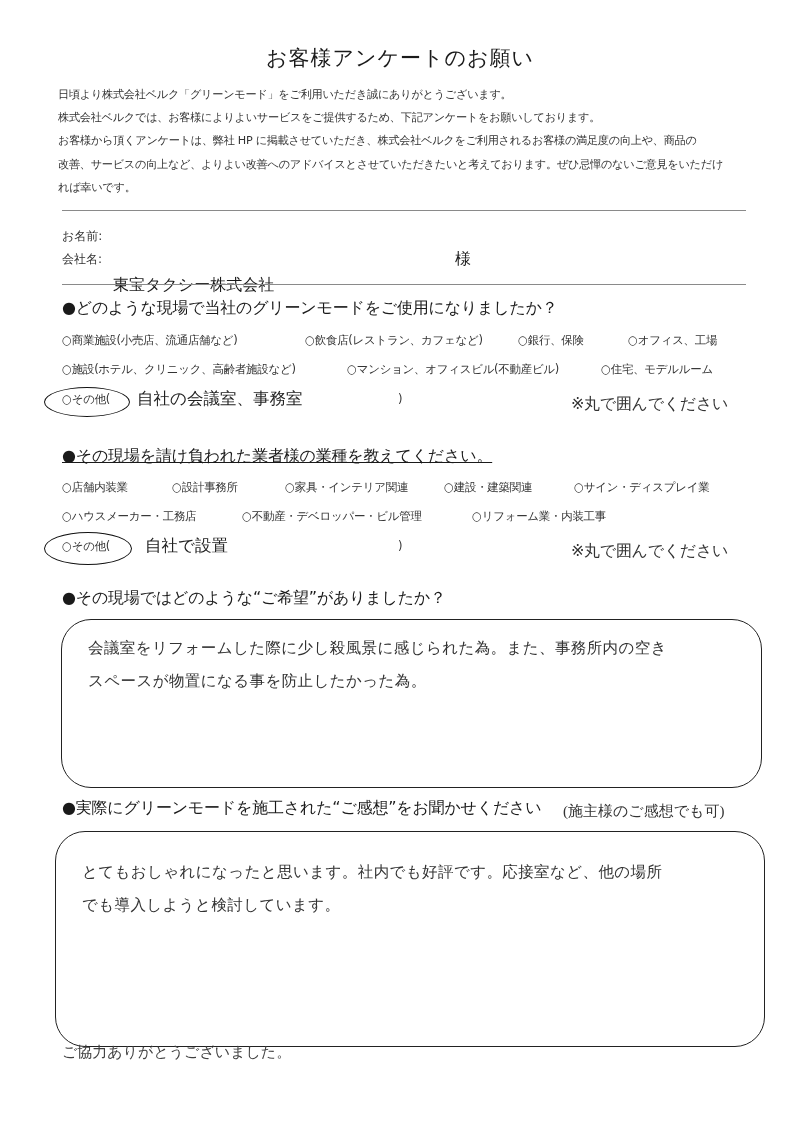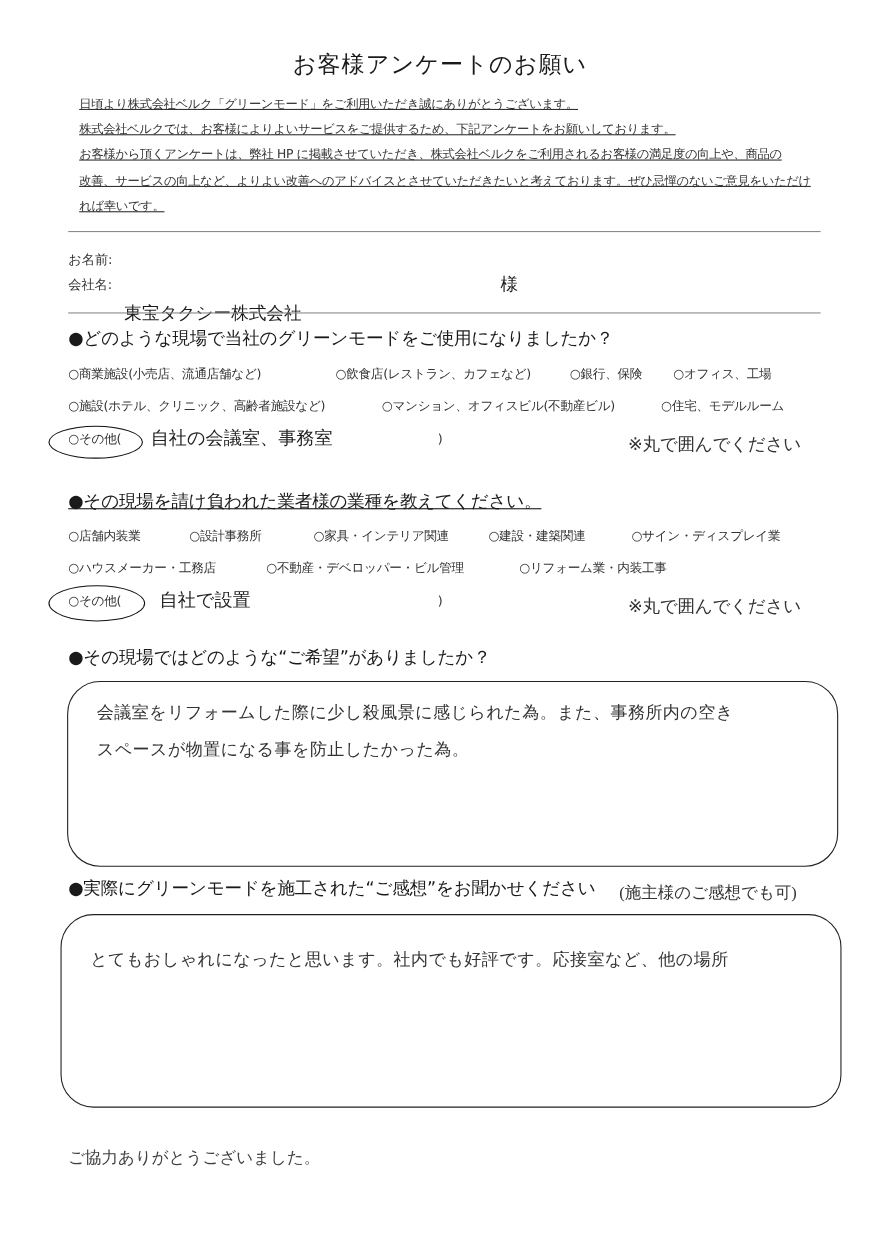--- a/index.html
+++ b/index.html
@@ -3,21 +3,21 @@
 <meta charset="utf-8">
 <style>
   html, body { margin: 0; padding: 0; background: #ffffff; }
   body {
     width: 800px; height: 1124px; position: relative; overflow: hidden;
     font-family: "DejaVu Sans", "Liberation Sans", sans-serif;
     color: #222222;
   }
   .abs { position: absolute; white-space: nowrap; }
   .title { top: 44px; left: 0; width: 800px; text-align: center; font-size: 21px; color: #1a1a1a; letter-spacing: 1px; }
-  .intro { left: 72px; font-size: 11.2px; color: #333; letter-spacing: -0.3px; text-decoration: underline; }
+  .intro { left: 58px; font-size: 11.2px; color: #333; letter-spacing: -0.3px; }
   .hr { position: absolute; left: 62px; width: 684px; height: 1px; background: #8a8a8a; }
   .label-small { font-size: 12px; color: #333; }
   .company { font-size: 16px; color: #1a1a1a; }
   .q { left: 62px; font-size: 16px; color: #1a1a1a; letter-spacing: -0.2px; }
   .opt { font-size: 11.5px; color: #333; letter-spacing: -0.3px; }
   .note { font-size: 16px; color: #333; letter-spacing: -0.3px; }
   .handwrite { font-size: 16.5px; color: #222; }
   .ellipse {
     position: absolute; border: 1.3px solid #111; border-radius: 50%;
   }
@@ -44,21 +44,21 @@
 <div class="abs label-small" style="left:62px; top:251px;">会社名:</div>
 <div class="abs company" style="left:113px; top:247px;margin-top:28px;">東宝タクシー株式会社</div>
 <div class="abs company" style="left:455px; top:249px;">様</div>
 
 <div class="hr" style="top:284px;"></div>
 
 <div class="abs q" style="top:298px;">●どのような現場で当社のグリーンモードをご使用になりましたか？</div>
 <div class="abs opt" style="left:62px; top:333px;">○商業施設(小売店、流通店舗など)</div>
 <div class="abs opt" style="left:305px; top:333px;">○飲食店(レストラン、カフェなど)</div>
 <div class="abs opt" style="left:518px; top:333px;">○銀行、保険</div>
-<div class="abs opt" style="left:612px; top:333px;">○オフィス、工場</div>
+<div class="abs opt" style="left:628px; top:333px;">○オフィス、工場</div>
 <div class="abs opt" style="left:62px; top:362px;">○施設(ホテル、クリニック、高齢者施設など)</div>
 <div class="abs opt" style="left:347px; top:362px;">○マンション、オフィスビル(不動産ビル)</div>
 <div class="abs opt" style="left:601px; top:362px;">○住宅、モデルルーム</div>
 <div class="ellipse" style="left:44px; top:387px; width:84px; height:28px;"></div>
 <div class="abs opt" style="left:62px; top:392px;">○その他(</div>
 <div class="abs handwrite" style="left:137px; top:388px;">自社の会議室、事務室</div>
 <div class="abs opt" style="left:398px; top:392px;">)</div>
 <div class="abs note" style="left:571px; top:394px;">※丸で囲んでください</div>
 
 <div class="abs q" style="top:446px;text-decoration:underline;">●その現場を請け負われた業者様の業種を教えてください。</div>
@@ -77,17 +77,18 @@
 <div class="abs note" style="left:571px; top:541px;">※丸で囲んでください</div>
 
 <div class="abs q" style="top:588px;">●その現場ではどのような“ご希望”がありましたか？</div>
 <div class="box" style="left:61px; top:619px; width:701px; height:169px;">
   <div class="abs box-text" style="left:26px; top:12px;">会議室をリフォームした際に少し殺風景に感じられた為。また、事務所内の空き</div>
   <div class="abs box-text" style="left:26px; top:45px;">スペースが物置になる事を防止したかった為。</div>
 </div>
 
 <div class="abs q" style="top:798px;">●実際にグリーンモードを施工された“ご感想”をお聞かせください</div>
 <div class="abs sub" style="left:563px; top:802px;">(施主様のご感想でも可)</div>
-<div class="box" style="left:55px; top:831px; width:710px; height:176px;">
+<div class="box" style="left:55px; top:831px; width:710px; height:216px;">
   <div class="abs box-text" style="left:26px; top:24px;">とてもおしゃれになったと思います。社内でも好評です。応接室など、他の場所</div>
+  <div class="abs box-text" style="left:26px; top:57px;">でも導入しようと検討しています。</div>
 </div>
 
 <div class="abs" style="left:62px; top:1043px; font-size:15px; color:#404040;">ご協力ありがとうございました。</div>
 
 </body></html>

